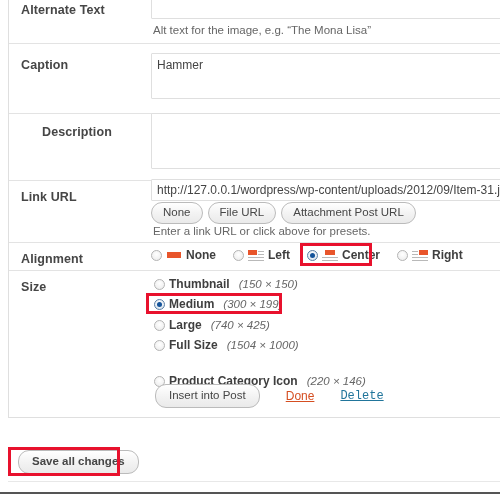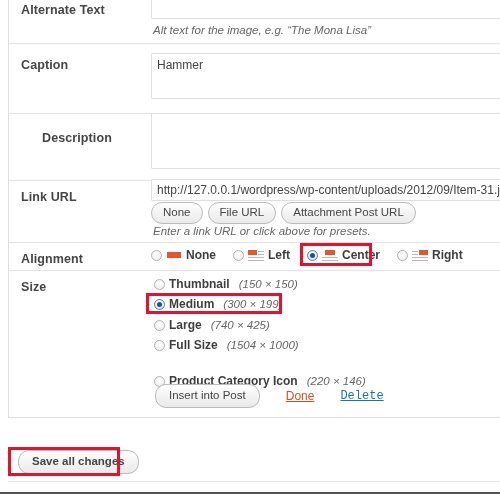--- a/index.html
+++ b/index.html
@@ -66,21 +66,20 @@
   }
   textarea.text-input {
     resize: none;
     line-height: 15px;
     overflow: hidden;
   }
 
   .hint {
     position: absolute;
     font-size: 11.5px;
-    font-style: italic;
     color: #666;
     white-space: nowrap;
   }
 
   
   .btn {
     display: inline-block;
     box-sizing: border-box;
     border: 1px solid #bbbbbb;
     border-radius: 11px;
@@ -214,21 +213,21 @@
       <input class="text-input" type="text" style="left: 142px; top: 16px; width: 380px; height: 23px;" value="">
       <div class="hint" style="left:144px; top:44px;">Alt text for the image, e.g. “The Mona Lisa”</div>
     </div>
 
     <div class="row sep" style="top:63px;height:70px;">
       <div class="row-label" style="top:14px;">Caption</div>
       <textarea class="text-input" style="left: 142px; top: 9px; width: 380px; height: 46px;">Hammer</textarea>
     </div>
 
     <div class="row sep" style="top:133px;height:72px;">
-      <div class="row-label" style="top:17px;padding-left:21px;">Description</div>
+      <div class="row-label" style="top:11px;padding-left:21px;">Description</div>
       <textarea class="text-input" style="left: 142px; top: -1px; width: 380px; height: 56px;"></textarea>
     </div>
 
     <div class="row sep" style="top:200px;height:63px;">
       <div class="row-label" style="top:9px;">Link URL</div>
       <input class="text-input" type="text" style="left: 142px; top: -2px; width: 380px; height: 22px;" value="http://127.0.0.1/wordpress/wp-content/uploads/2012/09/Item-31.jpg">
       <div class="btn-row" style="left:142px; top:21px;">
         <div class="btn">None</div>
         <div class="btn">File URL</div>
         <div class="btn">Attachment Post URL</div>

